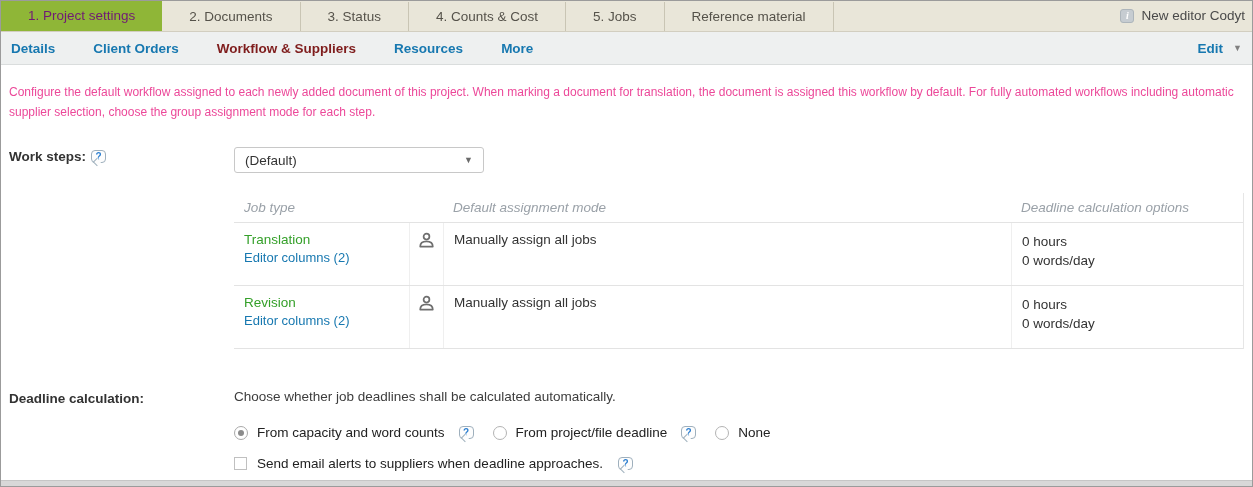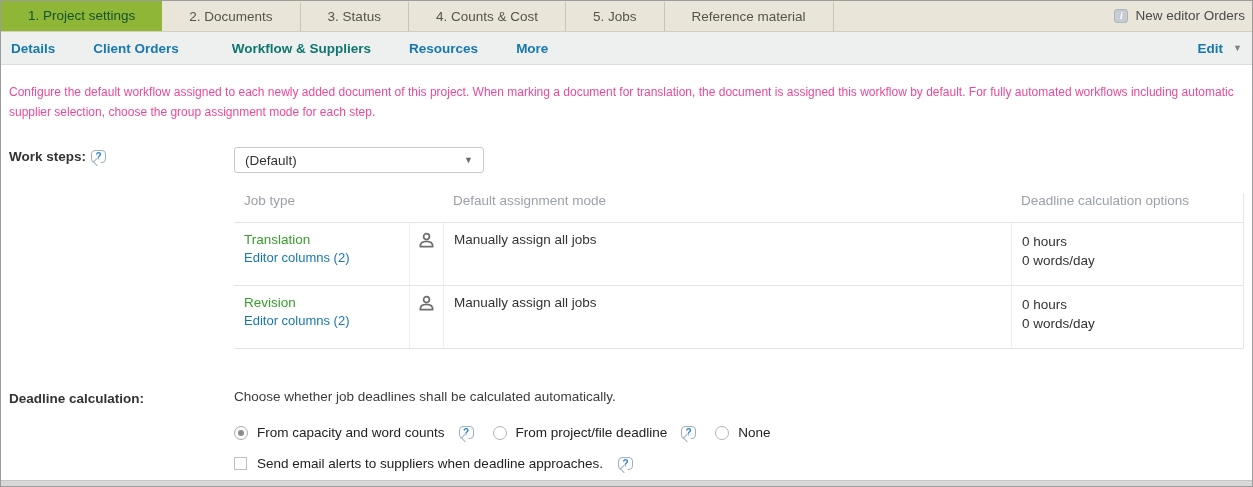--- a/index.html
+++ b/index.html
@@ -15,41 +15,41 @@
   .topbar {
     display:flex; align-items:flex-end; height:31px;
     background:#e9e6d9; border-bottom:1px solid #d2cec0;
   }
   .tab {
     height:29px; display:flex; align-items:center; justify-content:center;
     padding:0 27px; font-size:13.5px; color:#55524a;
     border-right:1px solid #c9c5b4; cursor:pointer; white-space:nowrap;
   }
   .tab.active {
-    height:31px; background:#8fb637; color:#14532d; border-right:none;
+    height:31px; background:#8fb637; color:#701a75; border-right:none;
   }
   .topbar-right {
     margin-left:auto; display:flex; align-items:center; gap:7px;
     height:31px; padding-right:7px; color:#4a4a4a; font-size:13.5px; cursor:pointer;
   }
   .info-icon {
     width:14px; height:14px; border-radius:3px;
     background:#c6ccd1; border:1px solid #adb5bb; color:#ffffff;
     font:bold 10px "Liberation Serif", serif; font-style:italic;
     display:flex; align-items:center; justify-content:center;
   }
 
   
   .subnav {
     display:flex; align-items:center; height:33px; background:#eef0f0;
     border-bottom:1px solid #dadddd; padding:0 10px; gap:38px;
     font-size:13.5px; font-weight:bold;
   }
   .subnav .item { color:#1778b0; cursor:pointer; white-space:nowrap; }
-  .subnav .item.active { color:#0f766e;margin-left:15px; }
+  .subnav .item.active { color:#7f1d1d; }
   .subnav-right { margin-left:auto; display:flex; align-items:center; gap:10px; cursor:pointer;justify-content:space-between; }
   .subnav-right .edit-label { color:#1778b0; }
   .caret { color:#808080; font-size:9px; line-height:1; }
 
   
   .content { padding:17px 10px 0 8px; }
   .intro { font-size:12px; color:#ec4899; line-height:20px; max-width:1236px; }
 
   .section { display:flex; align-items:flex-start; }
   .label-col { width:225px; flex:none; }
@@ -71,21 +71,21 @@
   .dropdown {
     width:250px; height:26px; border:1px solid #c8c8c8; border-radius:3px;
     background:#fff; display:flex; align-items:center; padding:0 10px;
     font-size:13.5px; color:#333; cursor:pointer;
   }
   .dropdown .caret { margin-left:auto; color:#6a6a6a; }
 
   
   .wtable { width:1010px; margin-top:20px; font-size:13.5px; border-right:1px solid #e6e6e6; }
   .trow { display:flex; border-bottom:1px solid #e3e3e3; }
-  .thead { height:30px; align-items:flex-start; }
+  .thead { height:30px; align-items:center;font-style:italic; }
   .th { color:#9aa1a8; padding:0 10px; }
   .c1 { width:175px; flex:none; }
   .c2 { width:34px; flex:none; }
   .c3 { width:568px; flex:none; }
   .c4 { width:233px; flex:none; }
   .tbody-row { min-height:63px; }
   .tcell { padding:9px 10px; }
   .tbody-row .c2, .tbody-row .c3, .tbody-row .c4 { border-left:1px solid #efefef; }
   .job-name { color:#35a02a; cursor:pointer; }
   .job-link { display:block; color:#1778b0; font-size:13px; margin-top:3px; cursor:pointer; }
@@ -125,21 +125,21 @@
 
   <div class="topbar">
     <div class="tab active">1. Project settings</div>
     <div class="tab">2. Documents</div>
     <div class="tab">3. Status</div>
     <div class="tab">4. Counts &amp; Cost</div>
     <div class="tab">5. Jobs</div>
     <div class="tab">Reference material</div>
     <div class="topbar-right">
       <span class="info-icon">i</span>
-      <span>New editor Orders</span>
+      <span>New editor Codyt</span>
     </div>
   </div>
 
   <div class="subnav">
     <span class="item">Details</span>
     <span class="item">Client Orders</span>
     <span class="item active">Workflow &amp; Suppliers</span>
     <span class="item">Resources</span>
     <span class="item">More</span>
     <span class="subnav-right">

